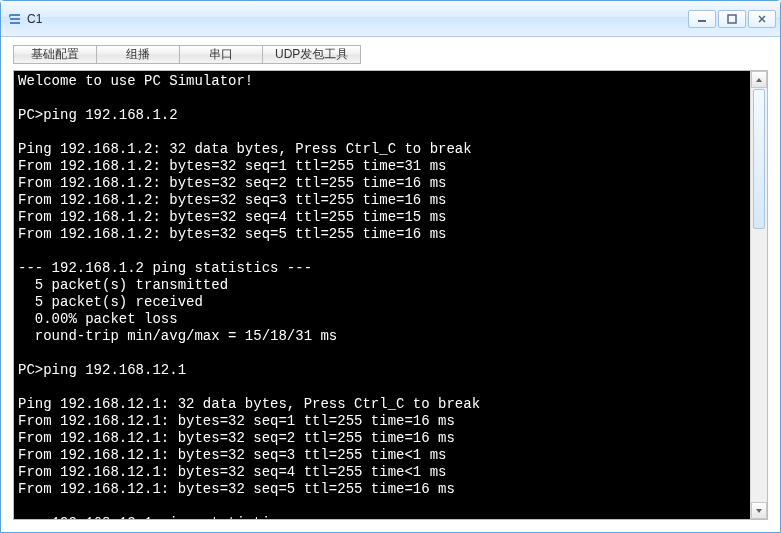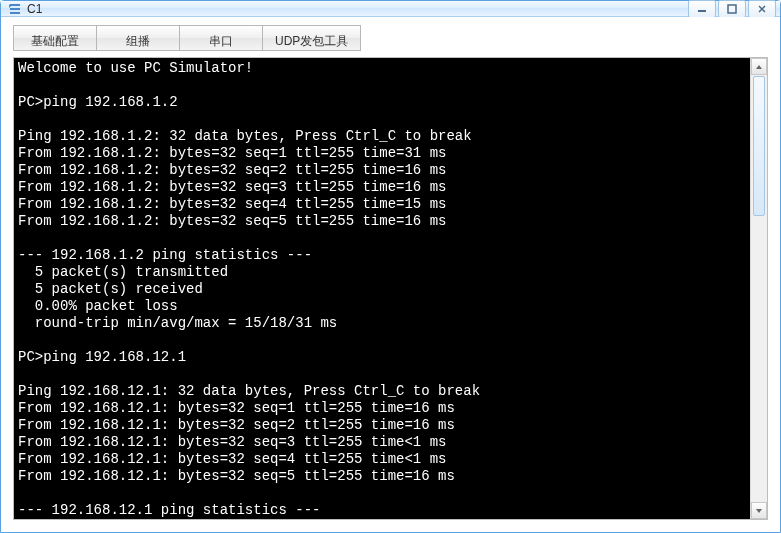--- a/index.html
+++ b/index.html
@@ -6,21 +6,21 @@
   html, body { width: 781px; height: 533px; overflow: hidden; font-family: "Microsoft YaHei", "SimSun", Tahoma, sans-serif; }
   .window {
     width: 781px; height: 533px;
     border: 1px solid #5aa3e0;
     border-radius: 4px 4px 0 0;
     background: #fff;
     display: flex; flex-direction: column;
     box-shadow: 0 0 0 1px rgba(90,163,224,0.2);
   }
   .titlebar {
-    height: 16px;
+    height: 36px;
     background: linear-gradient(#f3f9ff,#dceeff 45%,#cfe6fb 46%,#e8f3ff);
     border-bottom: 1px solid #a9cdee;
     display: flex; align-items: center;
     padding: 0 4px 0 6px;
   }
   .titlebar .app-icon {
     width: 16px; height: 16px; margin-right: 4px;
     display:inline-flex;align-items:center;justify-content:center;
   }
   .titlebar .title { font-size: 12px; color: #2a2a2a; flex: 0 0 auto; }
@@ -38,21 +38,21 @@
   .winbtn svg { display:block; }
   .toolbar-wrap {
     padding: 8px 12px 4px 12px;
     background: #fff;
   }
   .tabs {
     display: flex;
   }
   .tab {
     min-width: 84px;
-    height: 26px;
+    height: 19px;
     padding: 0 12px;
     font-size: 12px;
     color: #333;
     border: 1px solid #b7b7b7;
     margin-right: -1px;
     background: linear-gradient(#ffffff,#f0f0f0 48%,#e6e6e6 52%,#f4f4f4);
     display:flex;align-items:flex-end;justify-content:center;
     cursor: pointer;
     white-space: nowrap;
   }

